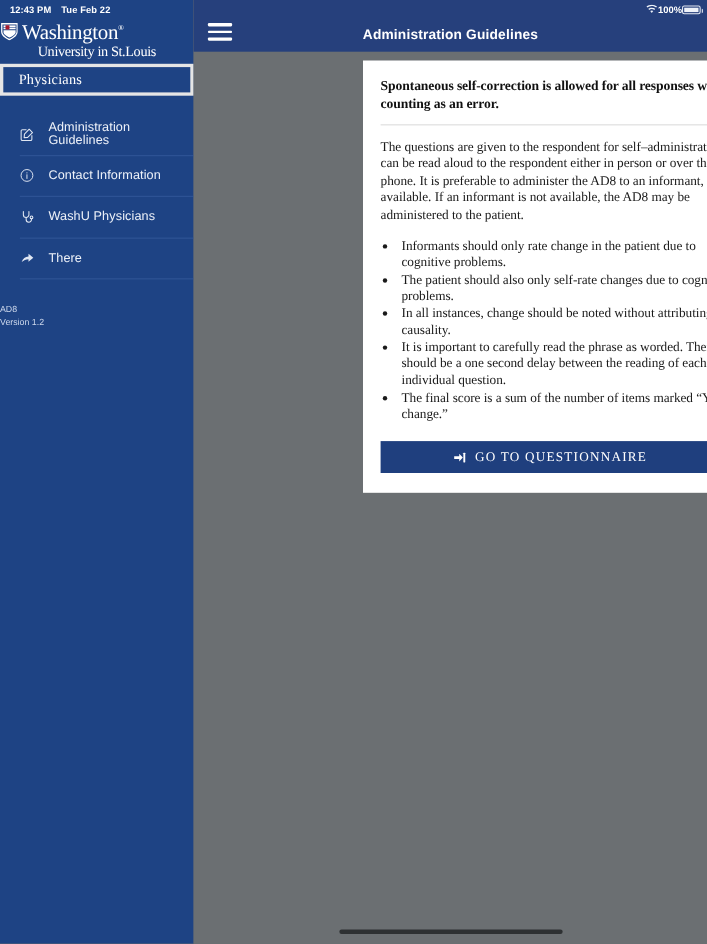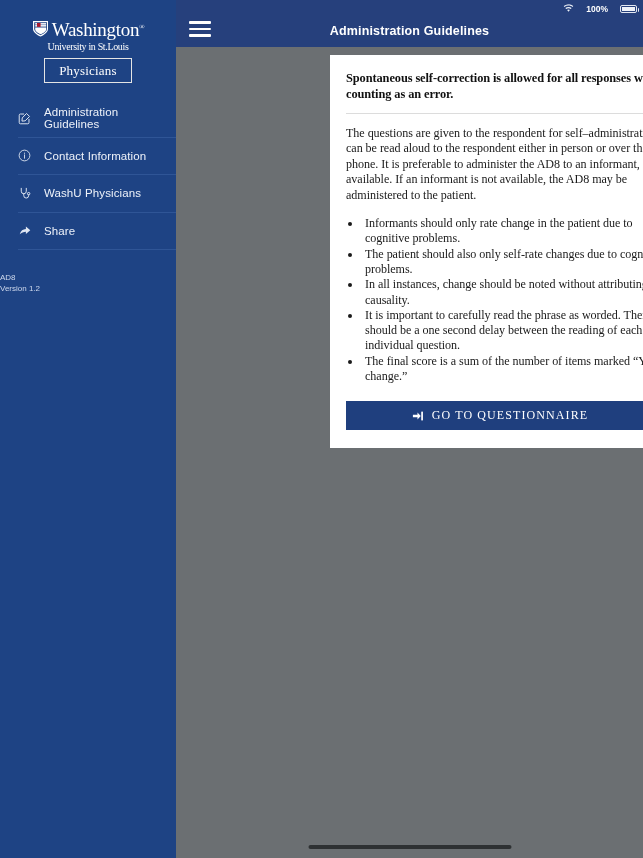--- a/index.html
+++ b/index.html
@@ -21,44 +21,44 @@
   .statusbar-left {
     position: absolute; left: 0; top: 0;
     width: 176px; height: 18px;
     display: flex; align-items: center;
     padding-left: 9px; gap: 9px;
     font-size: 8.5px; font-weight: bold; color: #fff;
     letter-spacing: 0.1px;
   }
   .logo-wrap {
     margin-top: 20px;
-    display: flex; flex-direction: column; align-items: center;
+    display: flex; flex-direction: column; 
   }
   .logo-row { display: flex; align-items: flex-end; gap: 3px; }
   .shield {
     width: 17px; height: 17px;
     position: relative; margin-bottom: 2px;
   }
   .wordmark-main {
     font-family: "Liberation Serif", serif;
     font-size: 19px; line-height: 19px; font-weight: 400;
     letter-spacing: -0.3px; color: #fff;
   }
   .wordmark-sup {
     font-size: 7px; vertical-align: super; line-height: 0;
   }
   .wordmark-sub {
     font-family: "Liberation Serif", serif;
-    font-size: 10px; line-height: 13px; color: #fff;
+    font-size: 13px; line-height: 13px; color: #fff;
     letter-spacing: -0.35px; margin-top: 1px;
     text-align: center;
   }
   .physicians-box {
     margin-top: 5px;
-    border: 1px solid #e5e5e5;
+    border: 3px solid #e5e5e5;
     padding: 2px 14px 3px 14px;
   }
   .physicians-box span {
     font-family: "Liberation Serif", serif;
     font-size: 13px; line-height: 14px; color: #fff;
     letter-spacing: 0.2px;
   }
   .menu { margin-top: 17px; padding: 0 0 0 0; }
   .menu-item {
     height: 37.5px;
@@ -83,21 +83,21 @@
   }
 
   
   .content-pane {
     position: absolute; left: 176px; top: 0;
     width: 467px; height: 858px;
     background: #6b6f72;
   }
   .statusbar-right {
     position: absolute; right: 6px; top: 0;
-    height: 18px; display: flex; align-items: center; gap: 12px;
+    height: 18px; display: flex; align-items: center; gap: 0;
     font-size: 8.5px; font-weight: bold; color: #fff;
   }
   .batt {
     width: 17px; height: 8px; border: 1px solid #e3e8f2;
     border-radius: 2px; position: relative;
     display: inline-block;
   }
   .batt::after{
     content:""; position:absolute; right:-3px; top:2px;
     width:1.5px; height:4px; background:#e3e8f2; border-radius:0 1px 1px 0;
@@ -172,20 +172,24 @@
     background: #2e3133; border-radius: 3px;
   }
 </style>
 </head>
 <body>
 
 <div class="screen">
 
   <div class="sidebar">
 
+    <div class="statusbar-left">
+      <span>12:43 PM</span>
+      <span>Tue Feb 22</span>
+    </div>
 
     <div class="logo-wrap">
       <div class="logo-row">
         <span class="shield">
           <svg width="17" height="17" viewBox="0 0 17 17">
             <path d="M1 1 H16 V9 C16 13 10 16 8.5 16.5 C7 16 1 13 1 9 Z" fill="#ffffff"></path>
             <path d="M2.2 2.2 H15 V8.8 C15 12 10 14.6 8.5 15.2 C7 14.6 2.2 12 2.2 8.8 Z" fill="#1e4384"></path>
             <rect x="3.2" y="3.1" width="11" height="1.5" fill="#ffffff"></rect>
             <rect x="3.2" y="5.1" width="11" height="1.5" fill="#ffffff"></rect>
             <path d="M3.2 7.4 H14.2 V9.4 C14.2 11.6 10.3 13.6 8.7 14.2 C7.1 13.6 3.2 11.6 3.2 9.4 Z" fill="#ffffff"></path>
@@ -236,21 +240,21 @@
         </span>
         <span class="mi-label">WashU Physicians</span>
       </div>
 
       <div class="menu-item">
         <span class="mi-icon">
           <svg width="14" height="13" viewBox="0 0 16 16" fill="#dfe6f2">
             <path d="M1.5 12.6c1.2-4.1 4-6.1 7.6-6.3V3.2l5.4 4.5-5.4 4.5V9.4c-3 .05-5.2 1.1-7.6 3.2z"></path>
           </svg>
         </span>
-        <span class="mi-label">Share</span>
+        <span class="mi-label">There</span>
       </div>
 
 
     </div>
 
     <div class="sidebar-footer">
       <div>AD8</div>
       <div>Version 1.2</div>
     </div>
 

